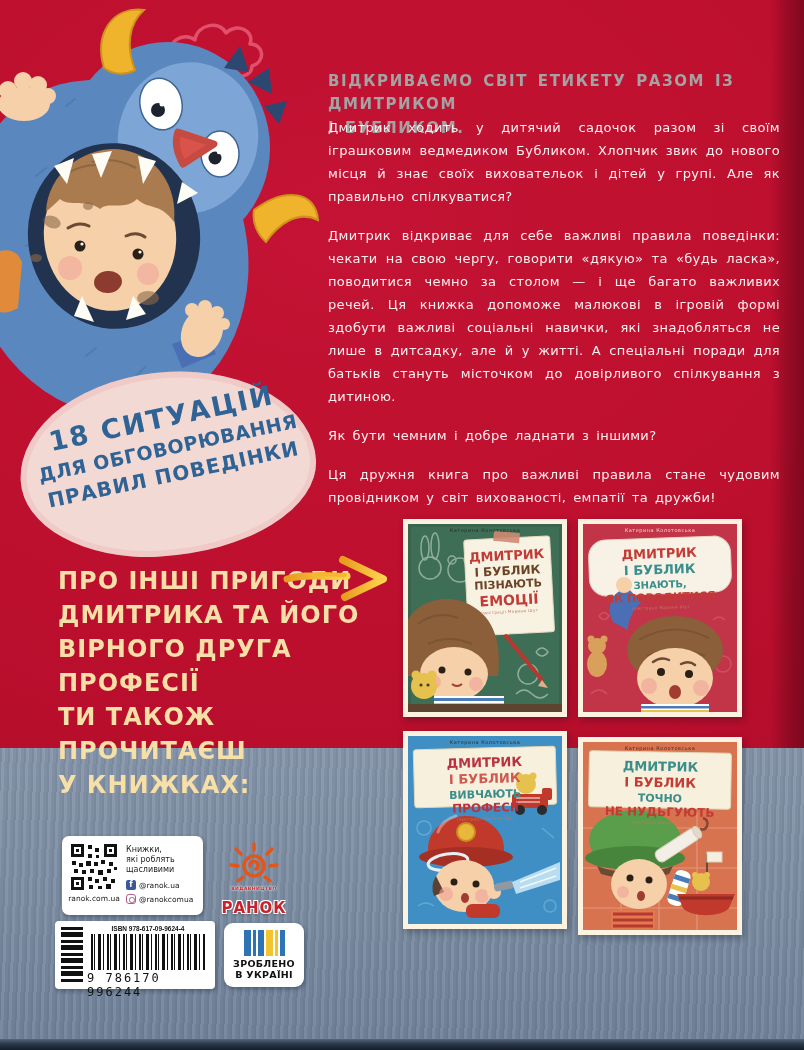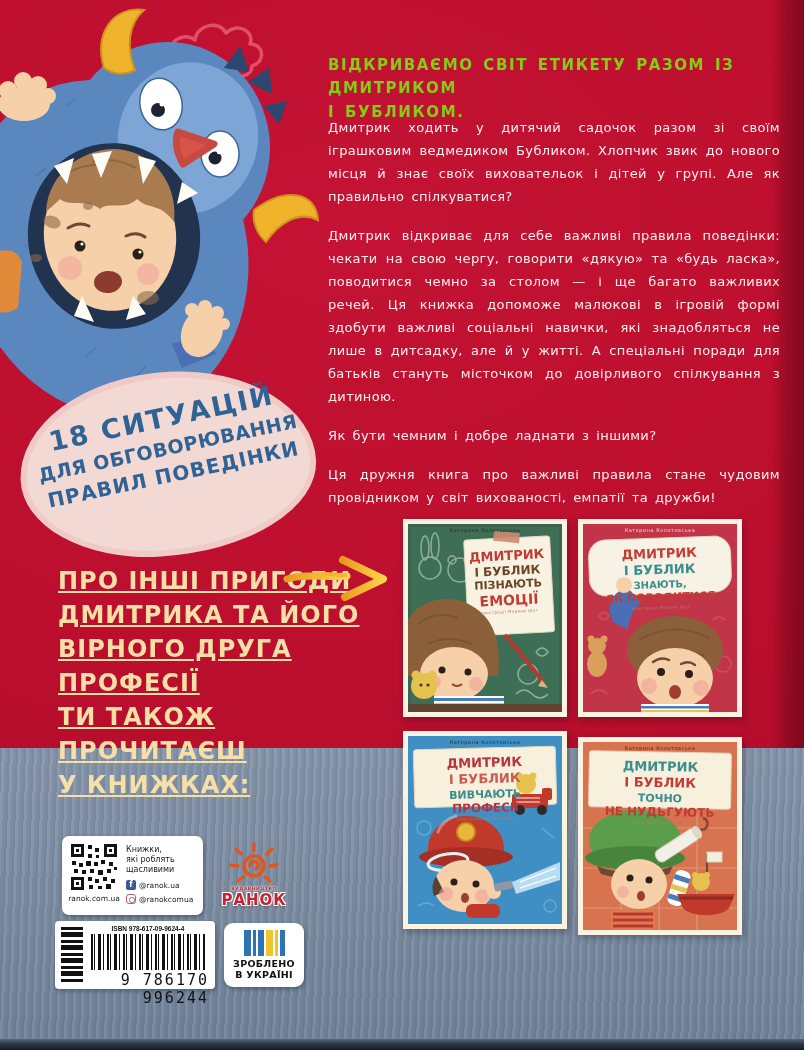--- a/index.html
+++ b/index.html
@@ -13,39 +13,39 @@
   .red-edge{right:0;top:0;width:34px;height:748px;
     background:linear-gradient(90deg, rgba(60,0,12,0) 0%, rgba(60,0,12,.30) 55%, rgba(45,0,10,.42) 100%);}
   .blue-zone{left:0;top:748px;width:804px;height:302px;
     background:
       repeating-linear-gradient(92deg, rgba(28,42,62,.10) 0 2px, rgba(255,255,255,.05) 2px 5px, rgba(28,42,62,.05) 5px 8px),
       linear-gradient(180deg,#8796aa 0%,#7c8da2 55%,#71829a 100%);}
   .table-edge{left:0;bottom:0;width:804px;height:11px;
     background:linear-gradient(180deg,#55667a 0%,#2b3847 45%,#141d28 100%);}
 
   
-  .heading{left:328px;top:54px;width:456px;color:#84cc16;font-weight:bold;
+  .heading{left:328px;top:70px;width:456px;color:#a3a3a3;font-weight:bold;
     font-size:15px;line-height:1.55;letter-spacing:1.6px;word-spacing:3px;}
   .body-copy{left:328px;top:116px;width:452px;color:#ffeeee;}
   .body-copy p{margin:0 0 16px 0;font-size:13px;line-height:23px;letter-spacing:.35px;
     word-spacing:2.5px;text-align:justify;}
 
   
   .bubble{left:20px;top:372px;width:296px;height:184px;background:#f3d9d4;
     border-radius:52% 48% 55% 45% / 55% 52% 48% 45%;transform:rotate(-3deg);
     box-shadow:inset 0 0 0 6px rgba(228,160,160,.25);}
   .bubble-text{position:absolute;left:14px;top:30px;width:268px;transform:rotate(-9deg);
     text-align:center;color:#2f6295;font-weight:bold;}
   .bubble-l1{font-size:27px;letter-spacing:2px;}
   .bubble-l2{font-size:19px;letter-spacing:.5px;margin-top:4px;}
   .bubble-l3{font-size:20px;letter-spacing:1px;margin-top:4px;}
 
   
   .promo{left:58px;top:564px;width:330px;color:#f7dfa8;font-weight:bold;
-    font-size:24px;line-height:34px;letter-spacing:1px;text-decoration:underline;}
+    font-size:24px;line-height:34px;letter-spacing:1px;}
   .promo-arrow{left:283px;top:552px;width:112px;height:52px;}
 
   
   .book{width:164px;height:198px;background:#fbf3df;padding:5px;box-sizing:border-box;
     box-shadow:2px 3px 7px rgba(10,10,25,.30);}
   .b1{left:403px;top:519px;} .b2{left:578px;top:519px;}
   .b3{left:403px;top:731px;} .b4{left:578px;top:737px;}
   .cover-art{position:relative;width:154px;height:188px;overflow:hidden;}
   .cover-art > svg{position:absolute;left:0;top:0;}
   .book-author{position:absolute;left:0;right:0;top:3px;text-align:center;
@@ -67,34 +67,34 @@
   .fb-ic{width:10px;height:10px;border-radius:2px;background:#3b5998;color:#fff;font-size:8px;
     font-weight:bold;text-align:center;line-height:10px;}
   .ig-ic{width:10px;height:10px;border-radius:3px;border:1.3px solid #b05c86;box-sizing:border-box;position:relative;}
   .ig-ic:before{content:"";position:absolute;left:2px;top:2px;width:3.5px;height:3.5px;
     border:1px solid #b05c86;border-radius:50%;}
 
   
   .pub{left:221px;top:840px;width:66px;height:76px;text-align:center;}
   .pub-small{font-size:4.5px;font-weight:bold;color:#c8232c;letter-spacing:.5px;margin-top:-2px;
     text-shadow:0 0 2px #fff,0 0 2px #fff;}
-  .pub-name{font-size:15px;font-weight:900;color:#c8232c;letter-spacing:1px;margin-top:0px;
+  .pub-name{font-size:15px;font-weight:900;color:#c8232c;letter-spacing:1px;margin-top:8px;
     text-shadow:-1px -1px 0 #fff,1px -1px 0 #fff,-1px 1px 0 #fff,1px 1px 0 #fff,0 2px 3px rgba(0,0,0,.35);}
 
   
   .barcode-box{left:55px;top:921px;width:160px;height:68px;background:#fff;border-radius:4px;
     box-shadow:1px 2px 4px rgba(10,20,35,.35);}
   .side-bars{position:absolute;left:6px;top:6px;width:22px;height:56px;
     background:repeating-linear-gradient(180deg,#111 0 3px,#fff 3px 5px,#111 5px 10px,#fff 10px 13px);}
   .isbn-line{position:absolute;left:32px;top:4px;width:122px;text-align:center;
     font-size:6.5px;font-weight:bold;color:#111;font-family:Liberation Sans, sans-serif;}
   .bars{position:absolute;left:36px;top:13px;width:114px;height:36px;
     background:repeating-linear-gradient(90deg,#111 0 2px,#fff 2px 3px,#111 3px 4px,#fff 4px 7px,#111 7px 10px,#fff 10px 12px,#111 12px 13px,#fff 13px 16px);}
-  .digits{position:absolute;left:32px;top:50px;width:122px;text-align:right;
-    font-size:15px;letter-spacing:2px;color:#111;font-family:"DejaVu Sans Mono",monospace;}
+  .digits{position:absolute;left:32px;top:50px;width:122px;text-align:left;
+    font-size:12px;letter-spacing:2px;color:#111;font-family:"DejaVu Sans Mono",monospace;}
 
   
   .made{left:224px;top:923px;width:80px;height:64px;background:#fff;border-radius:9px;
     box-shadow:1px 2px 4px rgba(10,20,35,.35);text-align:center;}
   .flag-bars{display:flex;justify-content:center;gap:2px;height:26px;margin-top:7px;}
   .flag-bars i{display:block;height:26px;}
   .fb1{width:7px;background:#2e74b5;} .fb2{width:3px;background:#2e74b5;} .fb3{width:6px;background:#2e74b5;}
   .fb4{width:7px;background:#f2c430;} .fb5{width:3px;background:#f2c430;} .fb6{width:5px;background:#2e74b5;}
   .made-text{font-size:9.5px;font-weight:800;color:#111;line-height:11px;margin-top:2px;letter-spacing:.3px;}
 </style>

